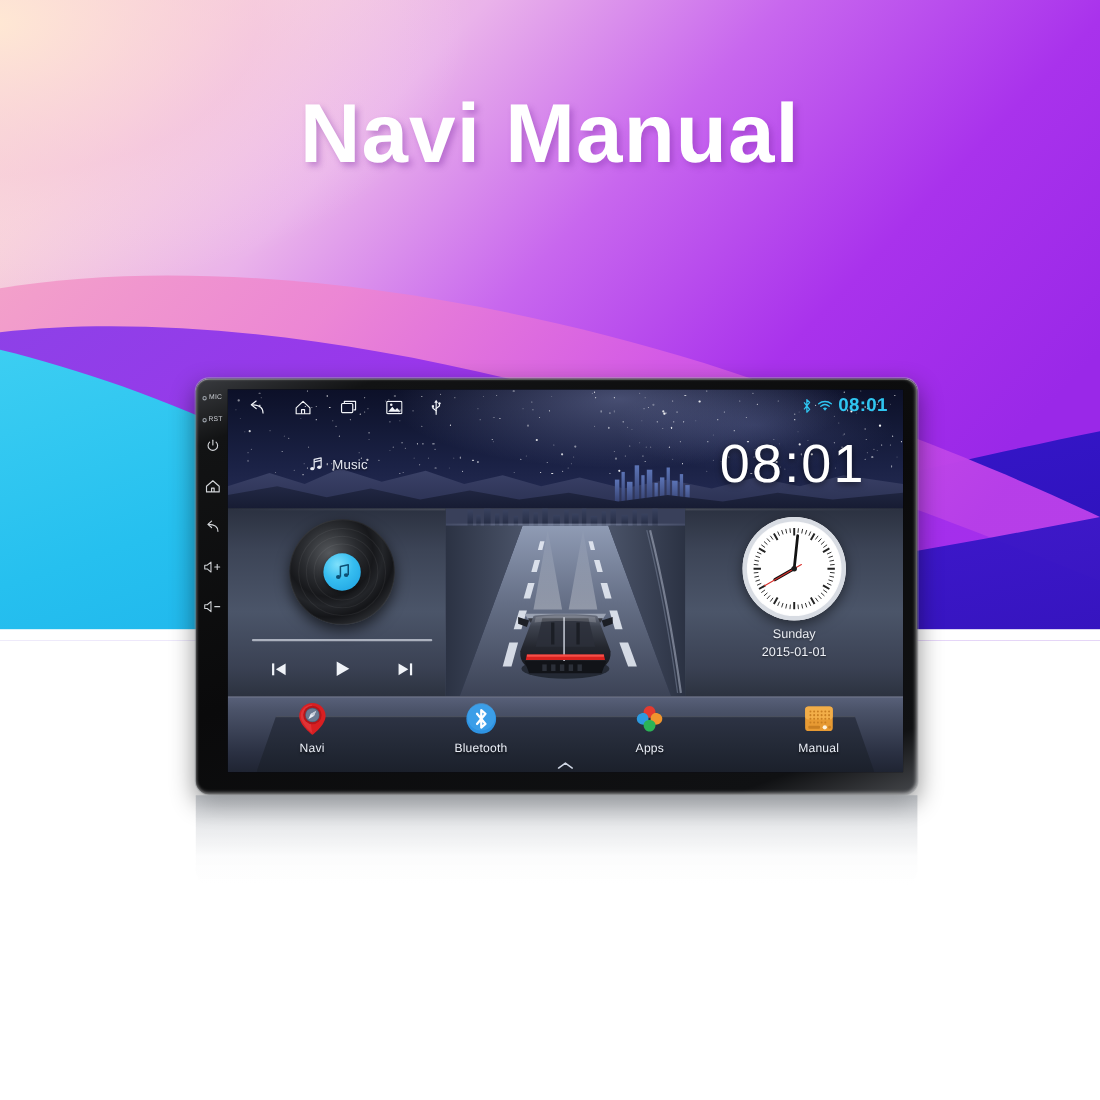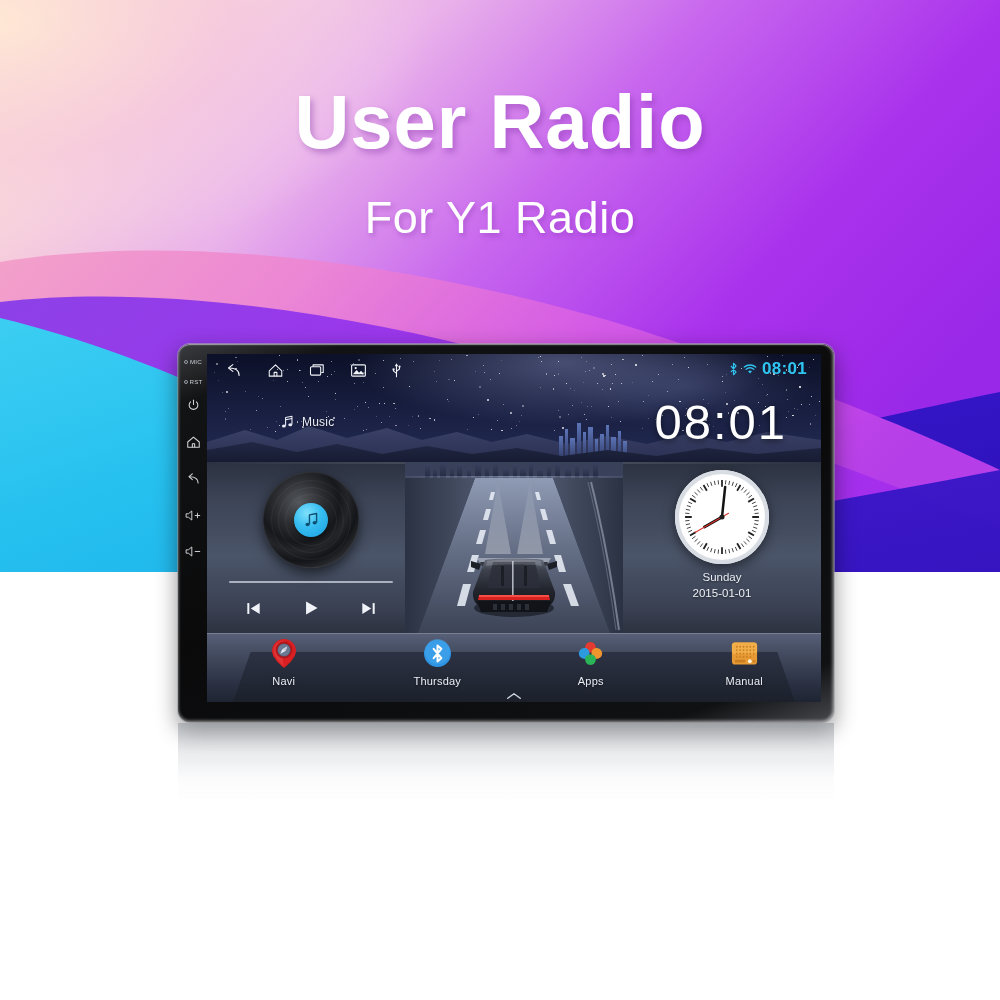--- a/index.html
+++ b/index.html
@@ -206,22 +206,21 @@
       <path d="M0,302 C170,282 400,318 610,386 C790,444 910,492 1000,528 L1000,582 L0,582 Z" fill="url(#gPurpBand)" opacity="0.98"></path>
 
       <path d="M0,318 C140,352 330,430 470,560 L470,582 L0,582 Z" fill="url(#gCyan)"></path>
 
       <path d="M470,582 L470,560 C610,540 820,505 1000,470 L1000,582 Z" fill="url(#gIndigo)" opacity="0.93"></path>
 
       <rect x="0" y="572" width="1000" height="12" fill="#ffffff"></rect>
     </svg>
   </div>
 
-  <div id="title-main">User Radio</div>
-  <div id="title-sub">For Y1 Radio</div>
+  <div id="title-main">Navi Manual</div>
 
   <div id="device">
 
     <div id="hw-strip">
       <div class="hw-lbl">
         <i class="hw-dot"></i>
           <span>MIC</span>
       </div>
       <div class="hw-lbl">
         <i class="hw-dot"></i>
@@ -858,21 +857,21 @@
           </div>
 
           <div class="dock-item">
             <div class="dock-ico">
               <svg width="29" height="29" viewBox="0 0 30 30">
                 <circle cx="15" cy="15" r="14" fill="#2e93e3"></circle>
                 <circle cx="15" cy="13" r="13" fill="#47a7ec" opacity="0.55"></circle>
                 <path d="M11 10.2 L19 19.8 L15 23.2 L15 6.8 L19 10.2 L11 19.8" fill="none" stroke="#ffffff" stroke-width="2.1" stroke-linejoin="round" stroke-linecap="round"></path>
               </svg>
             </div>
-            <div class="dock-lbl">Thursday</div>
+            <div class="dock-lbl">Bluetooth</div>
           </div>
 
           <div class="dock-item">
             <div class="dock-ico">
               <svg width="29" height="29" viewBox="0 0 30 30">
                 <path d="M15 3 C18.4 3 20.6 6 20.6 9.2 C20.6 12 18.2 14 15 14 C11.8 14 9.4 12 9.4 9.2 C9.4 6 11.6 3 15 3 Z" fill="#e33b30"></path>
                 <path d="M3 15 C3 11.6 6 9.4 9.2 9.4 C12 9.4 14 11.8 14 15 C14 18.2 12 20.6 9.2 20.6 C6 20.6 3 18.4 3 15 Z" fill="#2d9ae0"></path>
                 <path d="M27 15 C27 18.4 24 20.6 20.8 20.6 C18 20.6 16 18.2 16 15 C16 11.8 18 9.4 20.8 9.4 C24 9.4 27 11.6 27 15 Z" fill="#f0952e"></path>
                 <path d="M15 27 C11.6 27 9.4 24 9.4 20.8 C9.4 18 11.8 16 15 16 C18.2 16 20.6 18 20.6 20.8 C20.6 24 18.4 27 15 27 Z" fill="#2bb457"></path>
               </svg>

